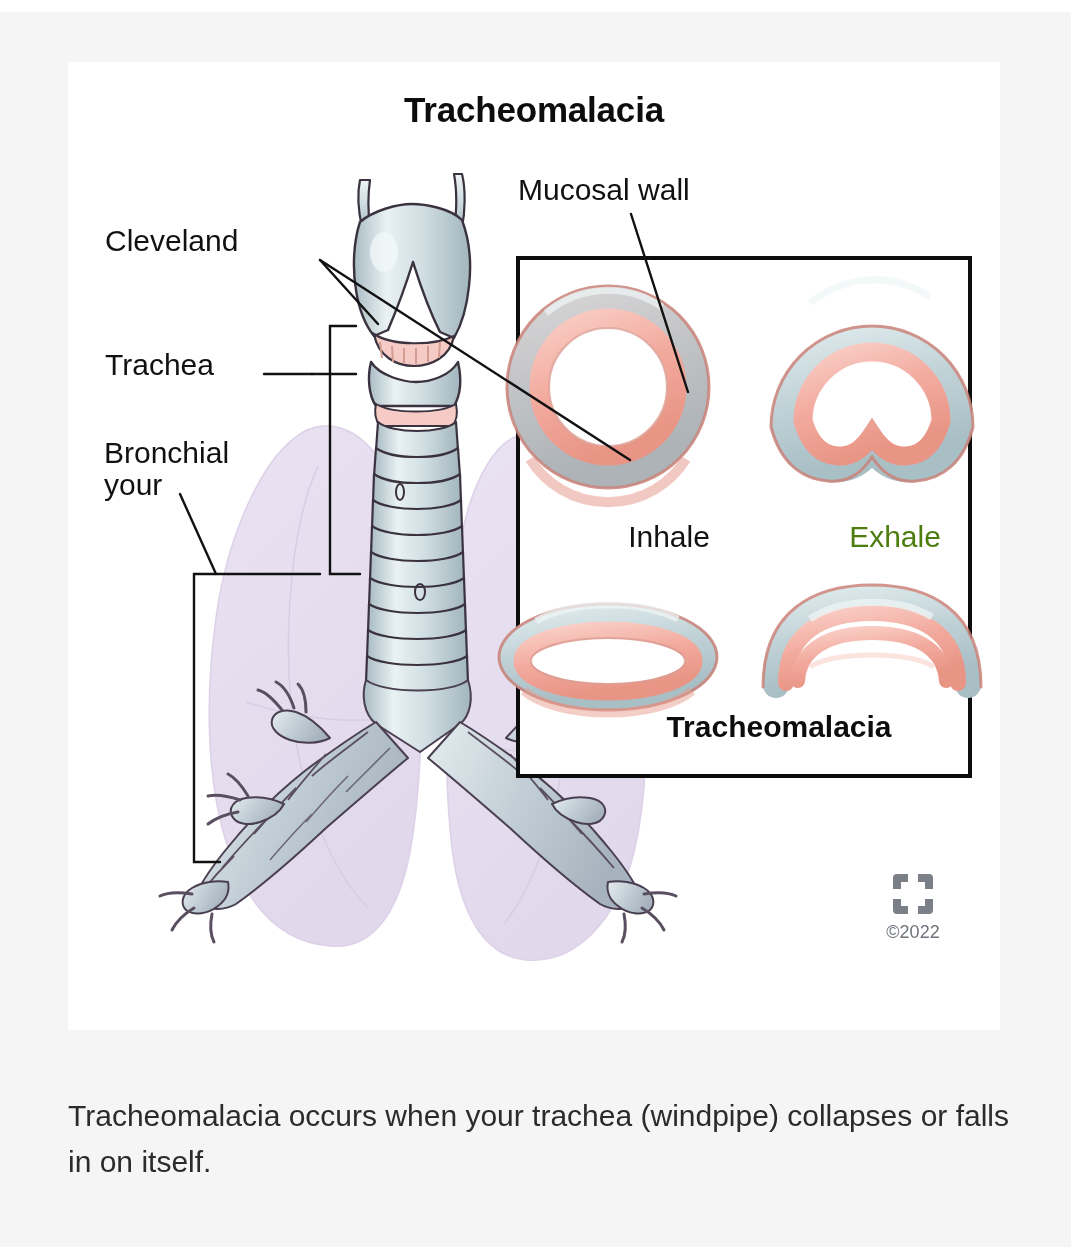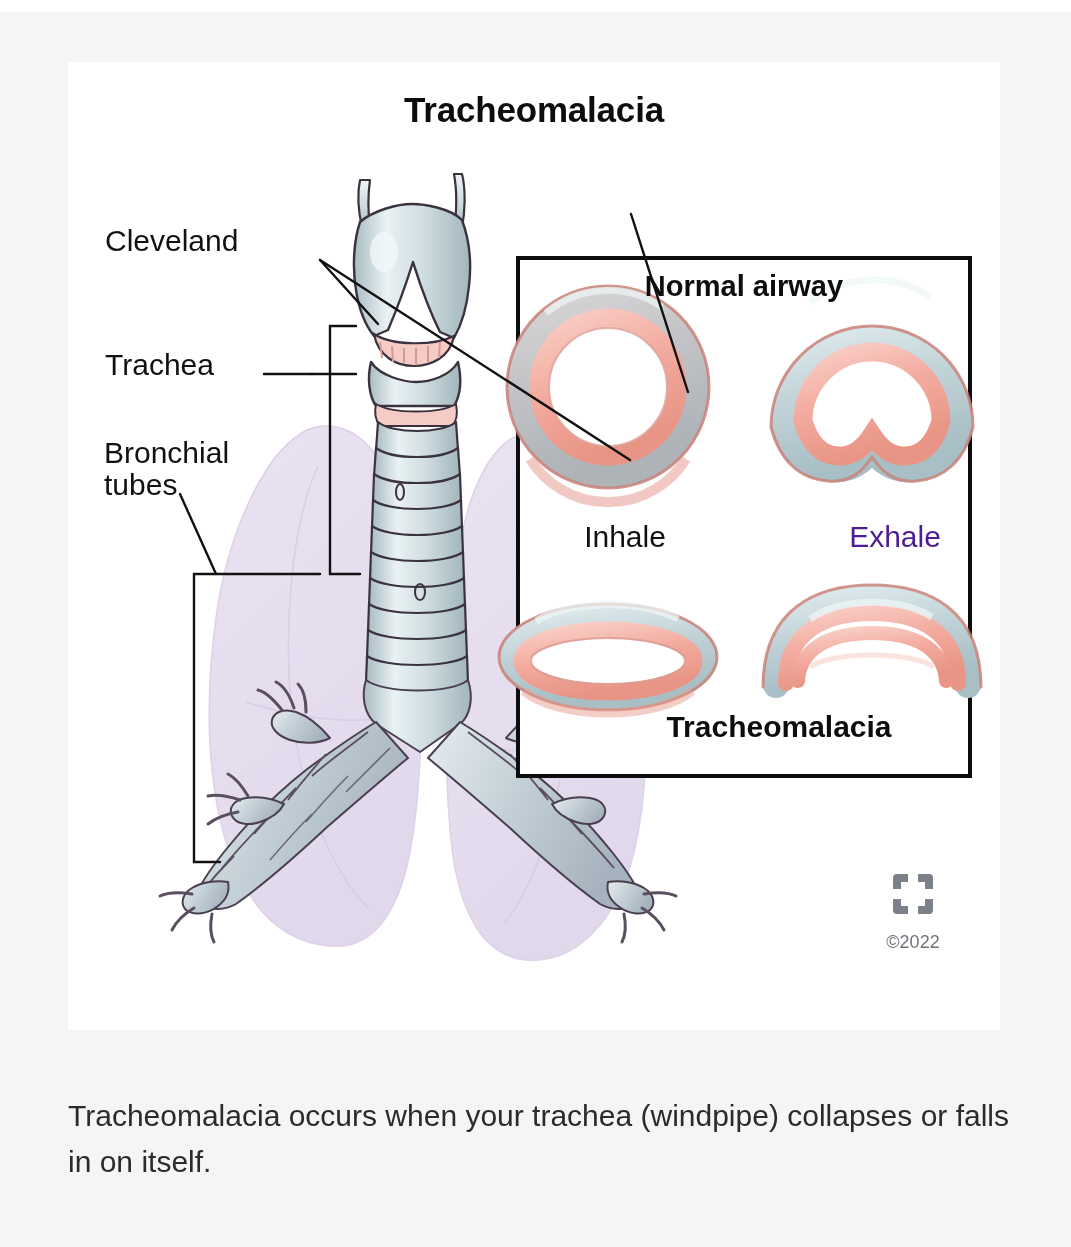--- a/index.html
+++ b/index.html
@@ -24,43 +24,43 @@
   .fig-title{
     position:absolute;left:0;top:28px;width:932px;text-align:center;
     font-size:35px;font-weight:bold;color:#0d0d0d;letter-spacing:-.2px;
   }
   .lbl{position:absolute;color:#111;font-size:30px;line-height:1.08;white-space:nowrap;}
   .lbl-cartilage{left:37px;top:163px;}
   .lbl-trachea{left:37px;top:287px;}
   .lbl-bronchial{left:36px;top:375px;white-space:normal;width:200px;}
   .lbl-mucosal{left:450px;top:112px;}
   .inset-caption-row{position:absolute;left:452px;top:458px;width:518px;}
-  .lbl-inhale{position:absolute;left:0;top:0;width:210px;text-align:center;font-size:30px;color:#111;}
-  .lbl-exhale{position:absolute;left:270px;top:0;width:210px;text-align:center;font-size:30px;color:#4c1d95;}
+  .lbl-inhale{position:absolute;left:0;top:0;width:210px;text-align:center;font-size:30px;color:#111;padding-left:44px;}
+  .lbl-exhale{position:absolute;left:270px;top:0;width:210px;text-align:center;font-size:30px;color:#4d7c0f;}
   .lbl-tracheomalacia{position:absolute;left:452px;top:648px;width:518px;text-align:center;
      font-size:30px;font-weight:bold;color:#0d0d0d;}
 
   
   .inset-title-wrap{position:absolute;left:450px;top:208px;width:452px;text-align:center;}
 
   
   .cc-block{position:absolute;left:780px;top:812px;width:130px;text-align:center;}
   .cc-mark{width:40px;height:40px;margin:0 auto 6px auto;position:relative;}
   .cc-q{position:absolute;width:15px;height:15px;background:#7b7f87;}
   .cc-q.tl{left:0;top:0;border-top-left-radius:4px;}
   .cc-q.tr{right:0;top:0;border-top-right-radius:4px;}
   .cc-q.bl{left:0;bottom:0;border-bottom-left-radius:4px;}
   .cc-q.br{right:0;bottom:0;border-bottom-right-radius:4px;}
   .cc-n{position:absolute;width:7px;height:7px;background:#ffffff;}
   .cc-n.tl{left:8px;top:8px;}
   .cc-n.tr{right:8px;top:8px;}
   .cc-n.bl{left:8px;bottom:8px;}
   .cc-n.br{right:8px;bottom:8px;}
   .cc-name{font-size:18px;color:#6e737b;line-height:1.18;font-weight:400;}
-  .cc-copy{font-size:18px;color:#6e737b;margin-top:18px;}
+  .cc-copy{font-size:18px;color:#6e737b;margin-top:8px;}
 
   
   .caption{
     position:absolute;left:68px;top:1073px;width:950px;
     font-size:30px;line-height:1.52;color:#2b2b2b;margin-top:20px;
   }
 </style>
 </head>
 <body>
 
@@ -301,26 +301,24 @@
         <path d="M252 512 L 126 512 L 126 800 L 152 800"></path>
       </g>
     </svg>
 
     <div class="fig-title">Tracheomalacia</div>
 
     <div class="lbl lbl-cartilage">Cleveland</div>
     <div class="lbl lbl-trachea">Trachea</div>
     <div class="lbl lbl-bronchial">
       <span>Bronchial</span><br>
-      <span>tubes</span>
+      <span>your</span>
     </div>
-
-    <div class="inset-title-wrap">
-      <span style="font-size:29px;font-weight:bold;color:#0d0d0d;">Normal airway</span>
-    </div>
+    <div class="lbl lbl-mucosal">Mucosal wall</div>
+
 
     <div class="inset-caption-row">
       <div class="lbl-inhale">Inhale</div>
       <div class="lbl-exhale">Exhale</div>
     </div>
 
     <div class="lbl-tracheomalacia">Tracheomalacia</div>
 
     <div class="cc-block">
       <div class="cc-mark">

